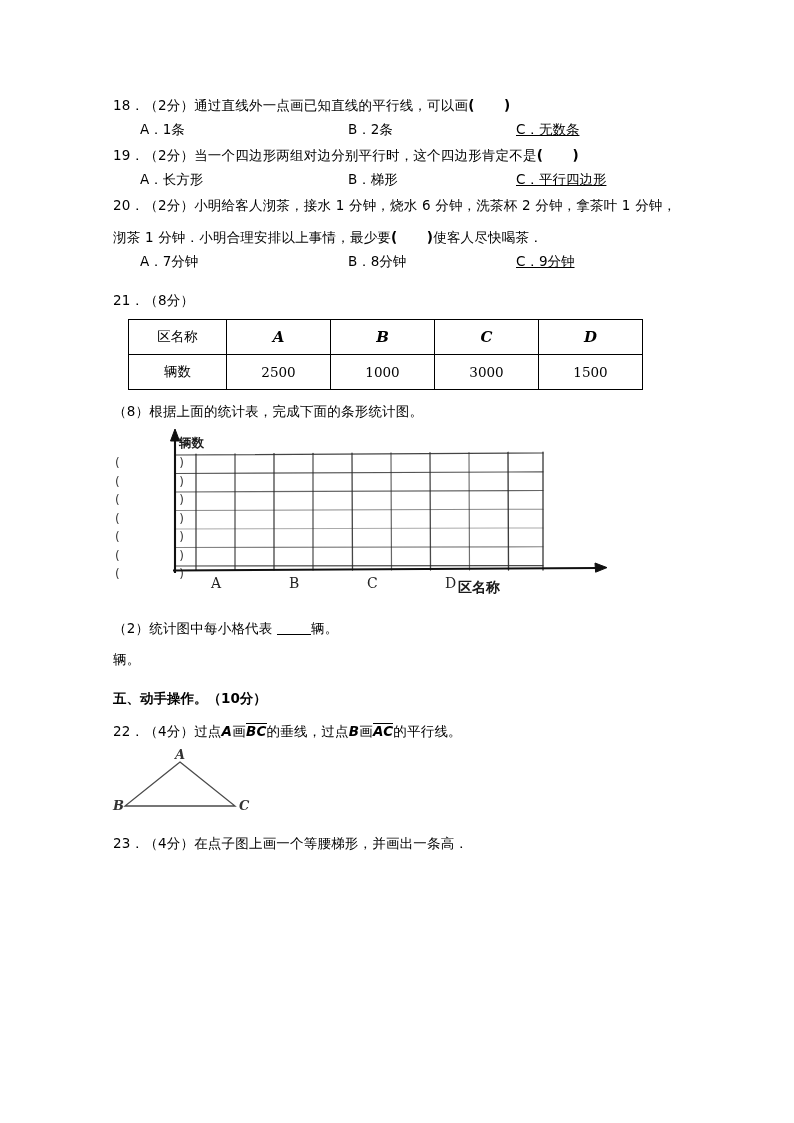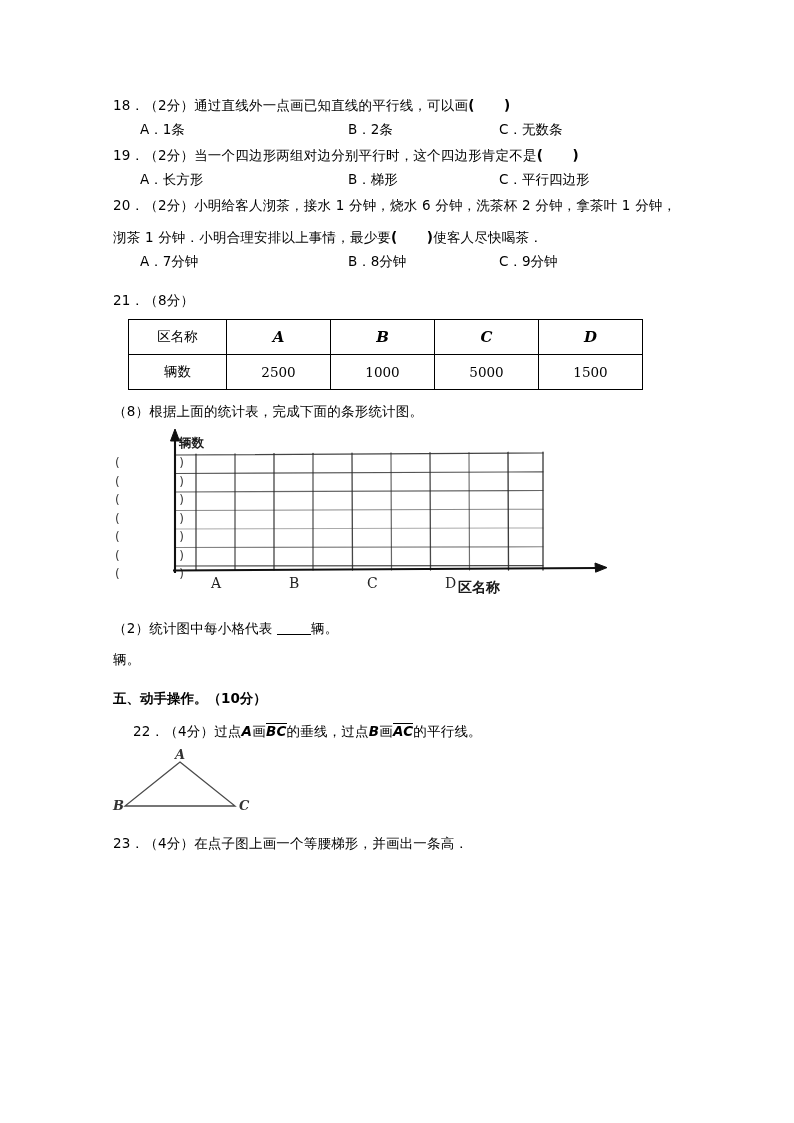--- a/index.html
+++ b/index.html
@@ -43,21 +43,21 @@
     font-size: 13.5px;
   }
   .opt {
     position: absolute;
     top: 6px;
     white-space: nowrap;
     font-size: 13.5px;
   }
   .opt-a { left: 27px; }
   .opt-b { left: 200px; margin-left: 35px; }
-  .opt-c { left: 386px; }
+  .opt-c { left: 403px; text-decoration: underline; }
 
   .spacer-8 { height: 8px; }
   .spacer-12 { height: 12px; }
   .spacer-16 { height: 16px; }
 
   .sec-head {
     font-weight: bold;
     font-size: 13.5px;
     line-height: 27px;
     letter-spacing: 0.2px;
@@ -228,21 +228,21 @@
           <td class="hdr-label">区名称</td>
           <td class="dist">A</td>
           <td class="dist">B</td>
           <td class="dist">C</td>
           <td class="dist">D</td>
         </tr>
         <tr>
           <td class="hdr-label">辆数</td>
           <td class="num">2500</td>
           <td class="num">1000</td>
-          <td class="num">5000</td>
+          <td class="num">3000</td>
           <td class="num">1500</td>
         </tr>
       </tbody>
         </table>
     </div>
 
     <div class="q-line" style="margin-top:11px;">（8）根据上面的统计表，完成下面的条形统计图。</div>
 
     <div class="chart-area">
       <div class="scale-col">
@@ -299,21 +299,21 @@
     </div>
 
     <div class="q-line" style="margin-top:8px;"><span>（2）统计图中每小格代表</span>&nbsp;<span class="blank"></span><span>辆。</span></div>
 
     <div class="q-line" style="margin-top:11px;">辆。</div>
 
     <div class="spacer-16"></div>
 
     <div class="sec-head-2">五、动手操作。（10分）</div>
 
-    <div class="q-line" style="margin-top:9px;margin-left:20px;"><span>22．（4分）过点</span><span class="bold-italic">A</span><span>画</span><span class="seg">BC</span><span>的垂线，过点</span><span class="bold-italic">B</span><span>画</span><span class="seg">AC</span><span>的平行线。</span></div>
+    <div class="q-line" style="margin-top:9px;"><span>22．（4分）过点</span><span class="bold-italic">A</span><span>画</span><span class="seg">BC</span><span>的垂线，过点</span><span class="bold-italic">B</span><span>画</span><span class="seg">AC</span><span>的平行线。</span></div>
 
     <div class="tri-area">
       <svg width="300" height="80" viewBox="0 0 300 80">
         <polygon points="67,15 122,59 12,59" fill="none" stroke="#4a4a4a" stroke-width="1.3"></polygon>
       </svg>
       <span class="tri-label" style="left:62px; top:0px;">A</span>
       <span class="tri-label" style="left:0px; top:51px;">B</span>
       <span class="tri-label" style="left:126px; top:51px;">C</span>
     </div>
 

